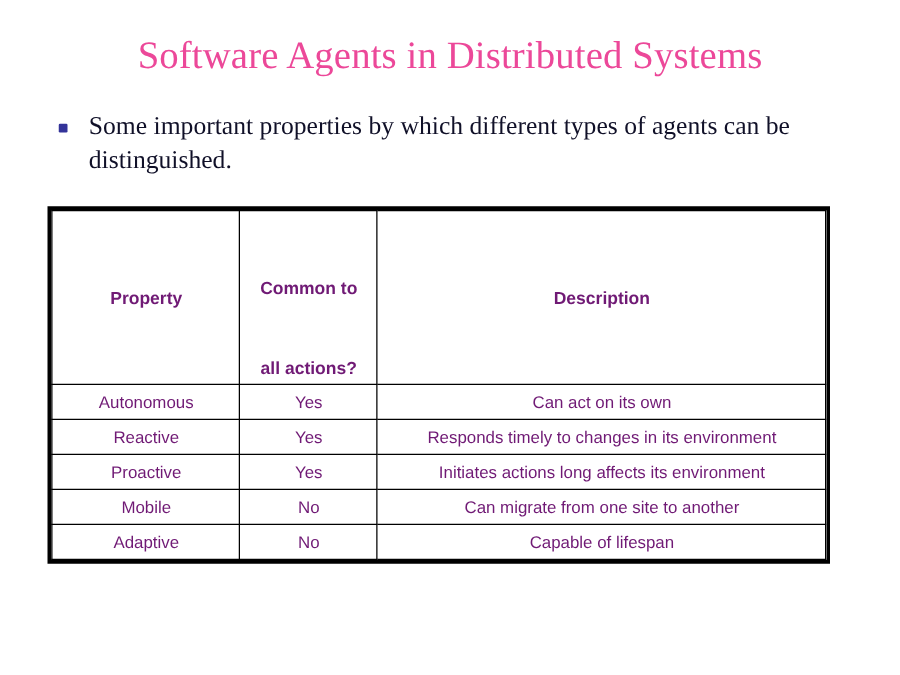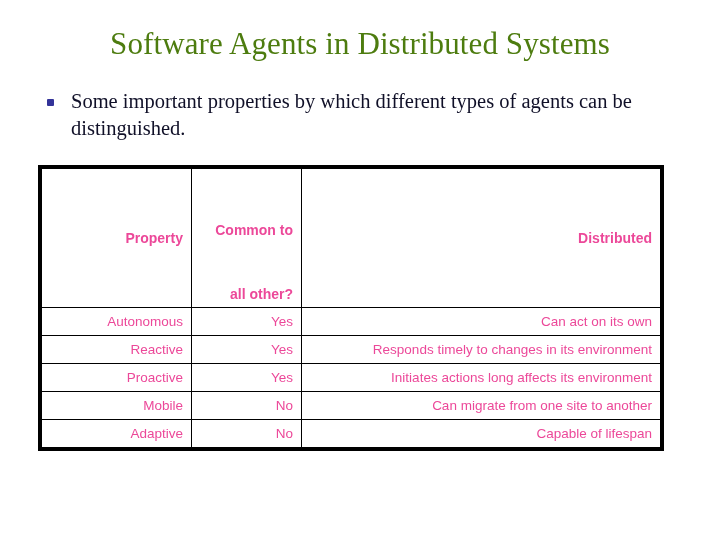--- a/index.html
+++ b/index.html
@@ -21,21 +21,21 @@
     background: #ffffff;
   }
 
   
   .slide-title {
     position: absolute;
     left: 0;
     top: 24px;
     width: 720px;
     text-align: center;
-    color: #4d7c0f;
+    color: #ec4899;
     font-family: "Liberation Serif", "DejaVu Serif", serif;
     font-size: 31px;
     font-weight: 400;
     line-height: 40px;
     letter-spacing: 0.1px;
     white-space: nowrap;
   }
 
   
   .bullet-block {
@@ -84,26 +84,26 @@
     background: #ffffff;
   }
   table.agent-table col.c-prop { width: 150px; }
   table.agent-table col.c-common { width: 110px; }
   table.agent-table col.c-desc { width: auto; }
 
   table.agent-table th,
   table.agent-table td {
     border: 1px solid #000000;
     padding: 4px 8px 4px 9px;
-    text-align: right;
+    text-align: center;
     vertical-align: middle;
     font-family: "Liberation Sans", "DejaVu Sans", sans-serif;
     font-size: 13.5px;
     line-height: 17px;
-    color: #ec4899;
+    color: #701a75;
     background: #ffffff;
     font-weight: 400;
   }
   table.agent-table thead th {
     font-weight: 700;
     font-size: 14px;
     height: 46px;
     padding-top: 5px;
     padding-bottom: 5px;
   }
@@ -139,23 +139,23 @@
       <colgroup>
         <col class="c-prop">
         <col class="c-common">
         <col class="c-desc">
       </colgroup>
       <thead>
         <tr>
           <th class="th-prop">Property</th>
           <th class="th-common">
             <span class="th-line">Common to</span>
-            <span class="th-line">all other?</span>
+            <span class="th-line">all actions?</span>
           </th>
-          <th class="th-desc">Distributed</th>
+          <th class="th-desc">Description</th>
         </tr>
       </thead>
       <tbody>
         <tr>
           <td>Autonomous</td>
           <td>Yes</td>
           <td>Can act on its own</td>
         </tr>
         <tr>
           <td>Reactive</td>

